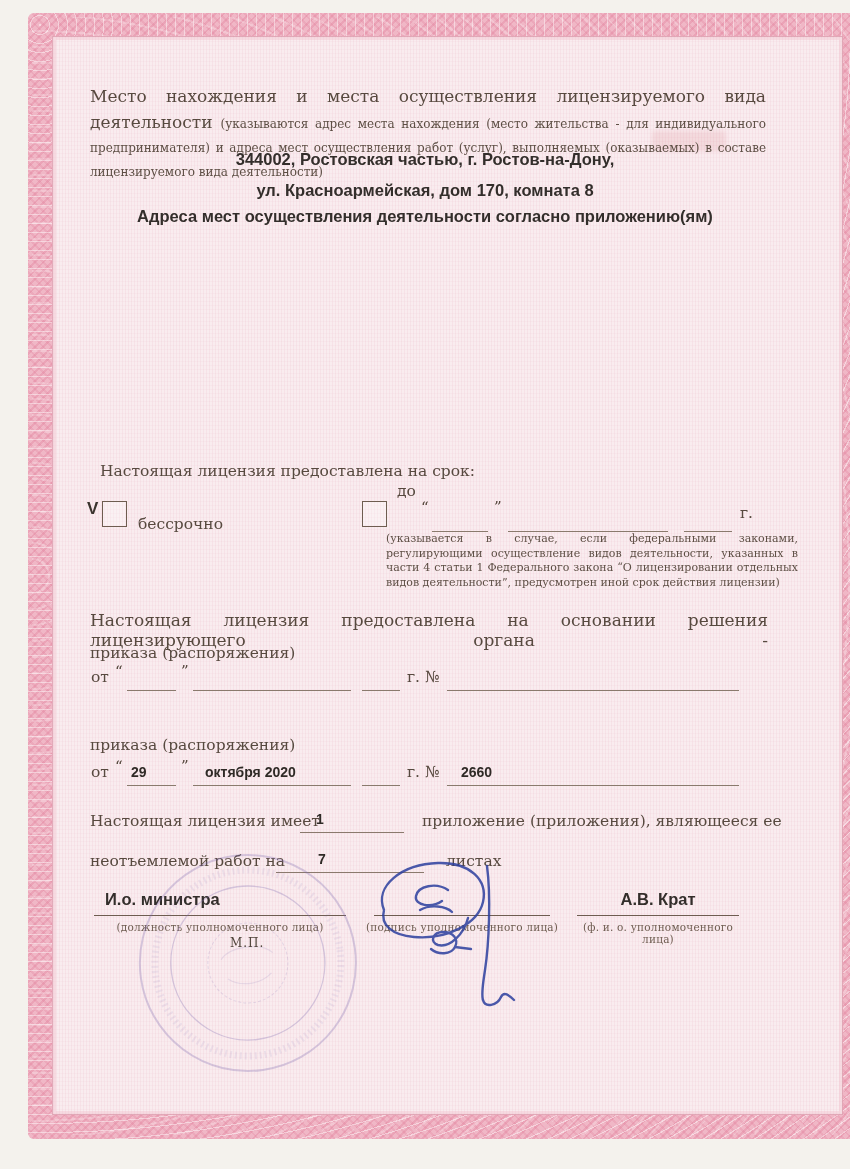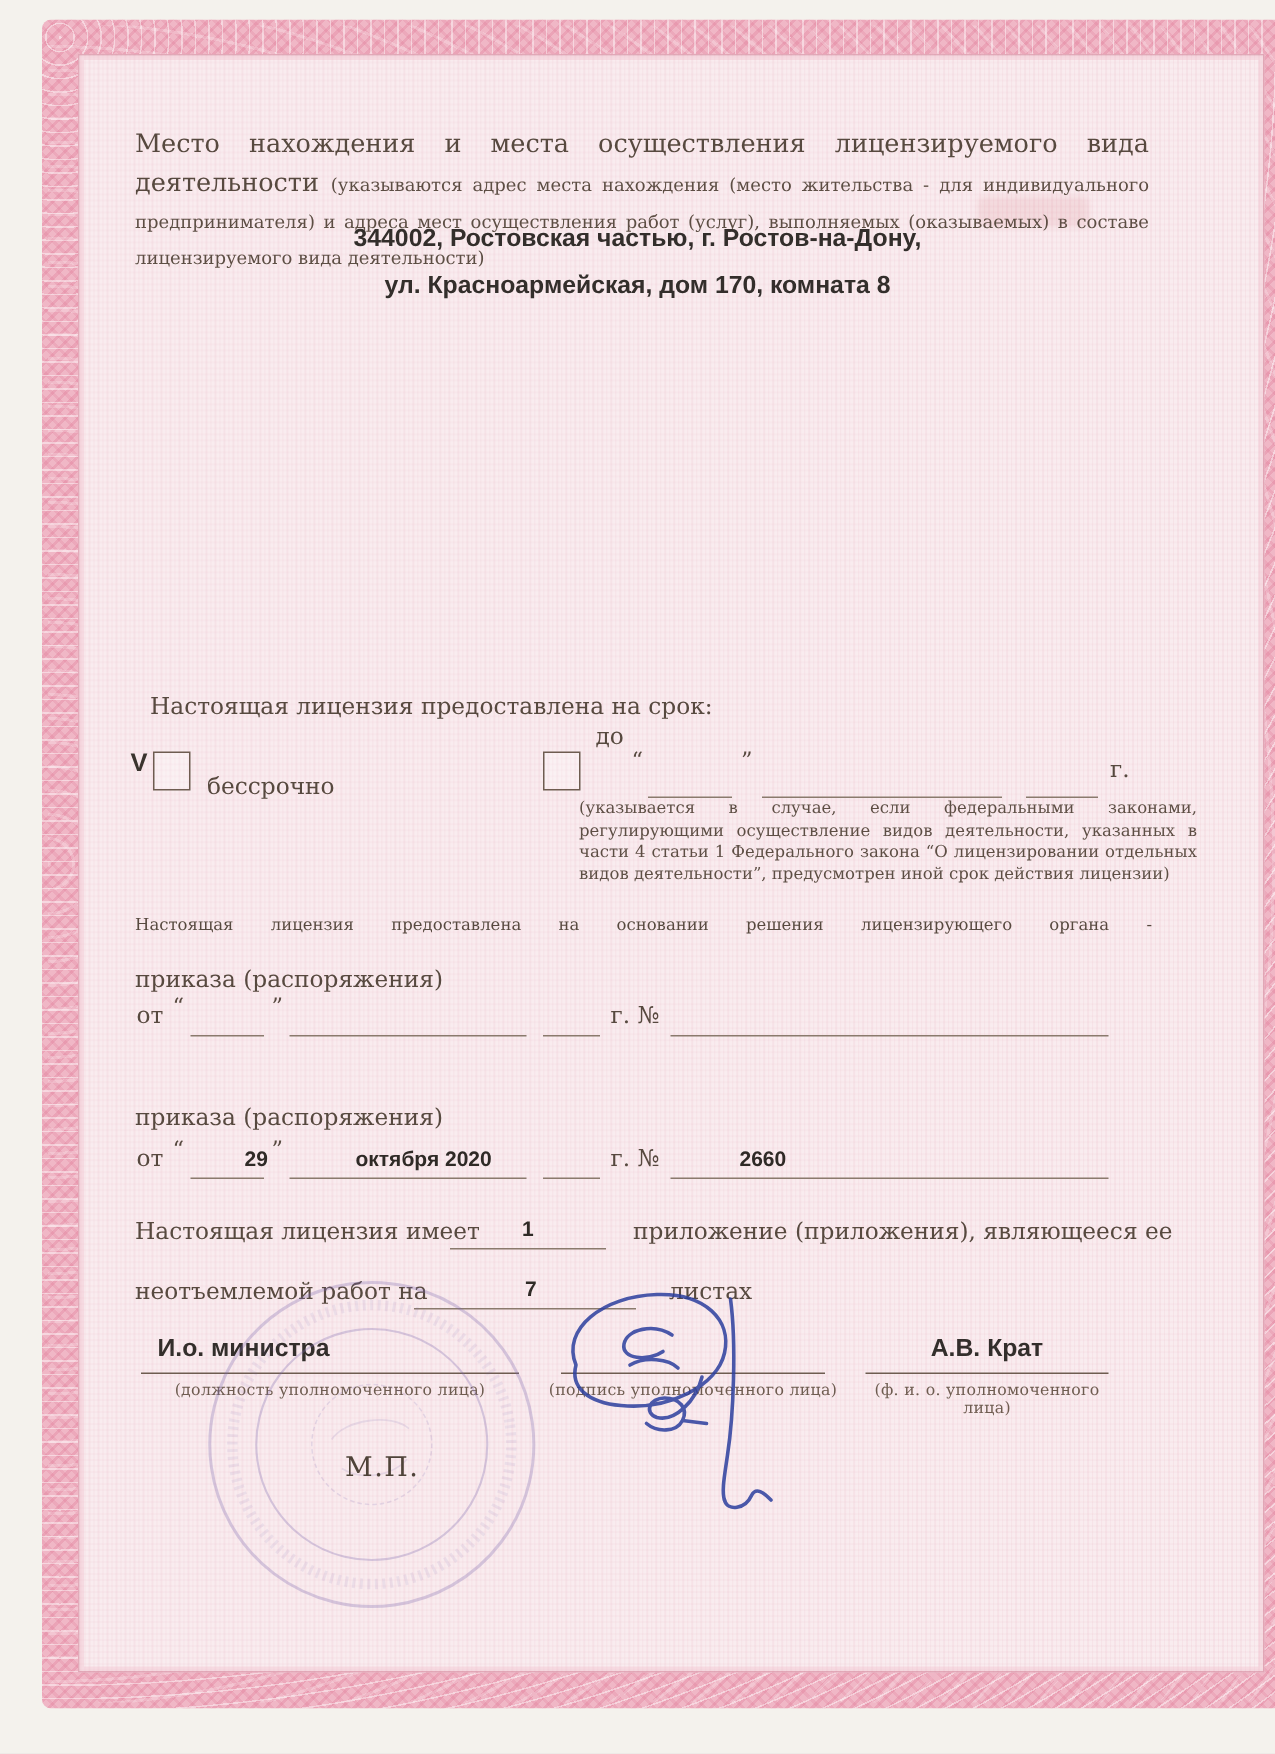--- a/index.html
+++ b/index.html
@@ -39,47 +39,48 @@
   .intro .t-lg{font-size:17px;}
   .intro .t-sm{font-size:12px;color:#5d4e44;}
   .addr{left:55px;width:740px;text-align:center;font-size:16.5px;}
   .h-term{left:100px;top:462px;font-size:15.5px;}
   .vmark{left:87px;top:499px;font-size:17px;font-weight:bold;color:#3a342e;font-family:"Liberation Sans",sans-serif;}
   .cbox{width:23px;height:24px;border:1.5px solid #6e5c50;background:rgba(255,255,255,.25);}
   .lab16{font-size:15.5px;}
   .q{font-size:15px;color:#57493f;}
   .blank{border-bottom:1px solid #8a7a6d;height:26px;}
   .blank .val{position:absolute;bottom:5px;font-family:"Liberation Sans","DejaVu Sans",sans-serif;
-    font-weight:bold;font-size:14px;color:#2f2a26;white-space:nowrap;margin-left:32px;}
+    font-weight:bold;font-size:14px;color:#2f2a26;white-space:nowrap;}
   .note-sm{left:386px;top:532px;width:412px;font-size:11px;line-height:1.32;text-align:justify;color:#5d4e44;}
-  .para{width:678px;font-size:11px;text-align:justify;text-align-last:justify;}
+  .para{width:678px;font-size:17px;text-align:justify;text-align-last:justify;}
   .para2{width:678px;font-size:15.5px;}
   .cap{font-size:10.5px;color:#6e5c50;text-align:center;letter-spacing:.2px;}
   .sigline{border-bottom:1px solid #6e5c50;height:0;}
   .name-l{font-size:16.5px;}
   .stamp{left:130px;top:848px;opacity:.55;filter:blur(.5px);}
   .autograph{left:350px;top:852px;}
   .bleed{left:652px;top:131px;width:74px;height:20px;background:rgba(198,60,72,.10);filter:blur(2px);border-radius:4px;}
-  .mp{left:230px;top:968px;font-size:18px;letter-spacing:1px;color:#4f4339;}
+  .mp{left:230px;top:936px;font-size:12px;letter-spacing:1px;color:#4f4339;}
 </style>
 </head>
 <body>
 
 <div class="scan">
   <div class="band"></div>
   <div class="inner"></div>
   <div class="abs bleed"></div>
 
   <div class="abs intro">
     <span class="t-lg">Место нахождения и места осуществления лицензируемого вида деятельности</span>
     <span class="t-sm">(указываются адрес места нахождения (место жительства - для индивидуального предпринимателя) и адреса мест осуществления работ (услуг), выполняемых (оказываемых) в составе лицензируемого вида деятельности)</span>
   </div>
 
   <div class="abs addr sansb" style="top:150px;">344002, Ростовская частью, г. Ростов-на-Дону,</div>
   <div class="abs addr sansb" style="top:181px;">ул. Красноармейская, дом 170, комната 8</div>
+  <div class="abs addr sansb" style="top:207px;">Адреса мест осуществления деятельности согласно приложению(ям)</div>
 
   <div class="abs h-term serif">Настоящая лицензия предоставлена на срок:</div>
   <div class="abs vmark">V</div>
   <div class="abs cbox" style="left:102px;top:501px;"></div>
   <div class="abs lab16 serif" style="left:138px;top:504px;margin-top:11px;">бессрочно</div>
   <div class="abs cbox" style="left:362px;top:501px;"></div>
   <div class="abs lab16 serif" style="left:397px;top:482px;">до</div>
   <span class="abs q" style="left:421px;top:498px;">“</span>
   <div class="abs blank" style="left:432px;top:505px;width:56px;"></div>
   <span class="abs q" style="left:494px;top:498px;">”</span>

